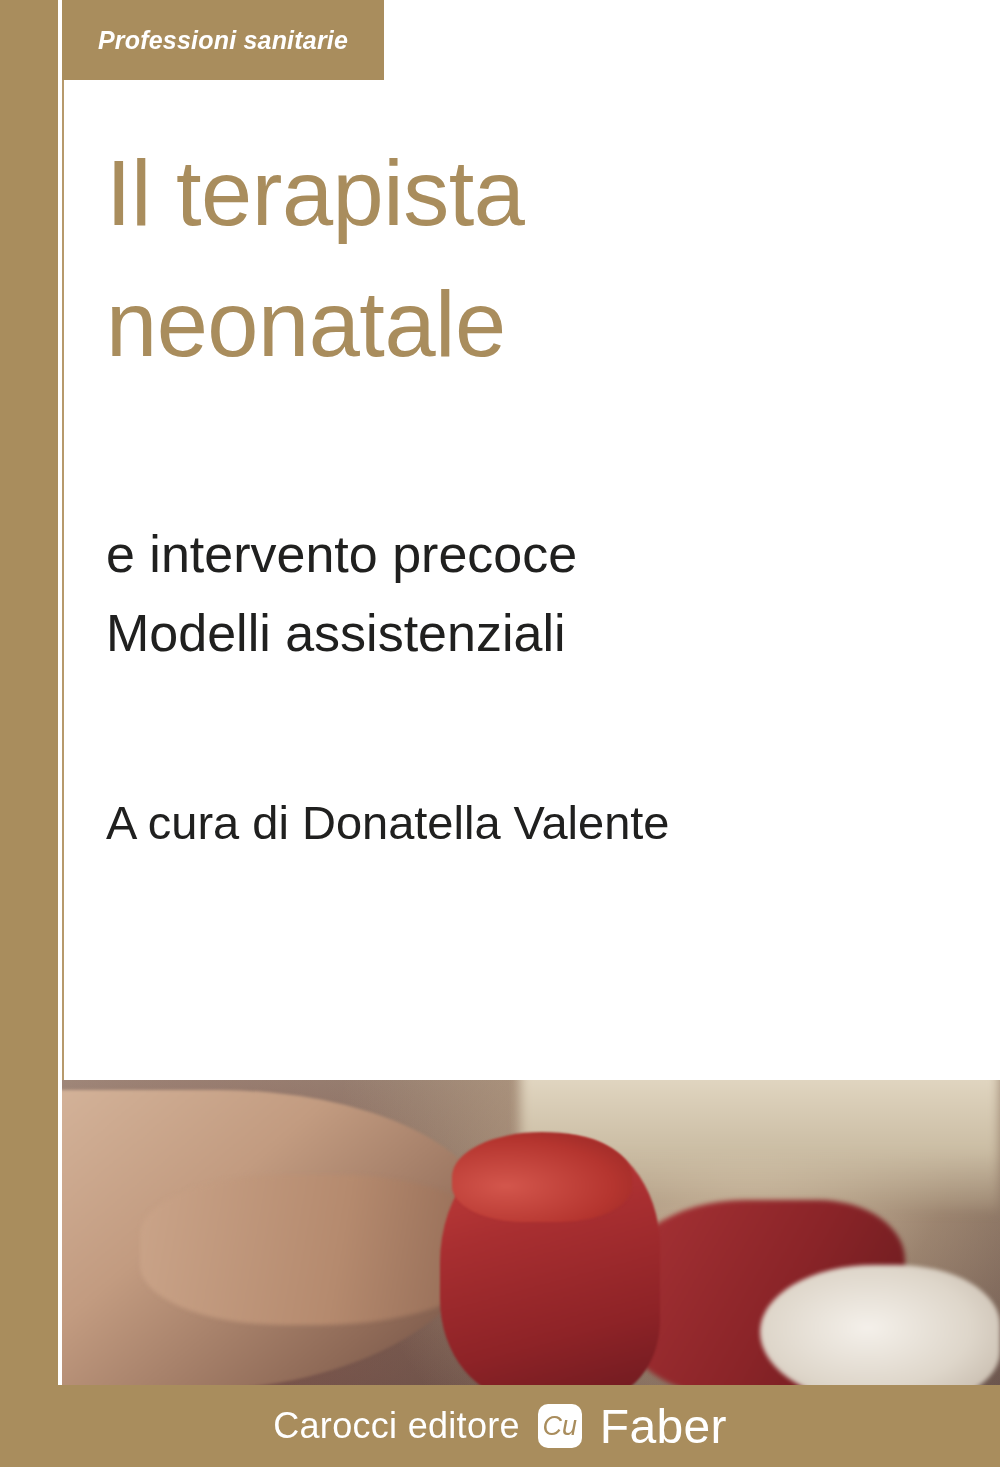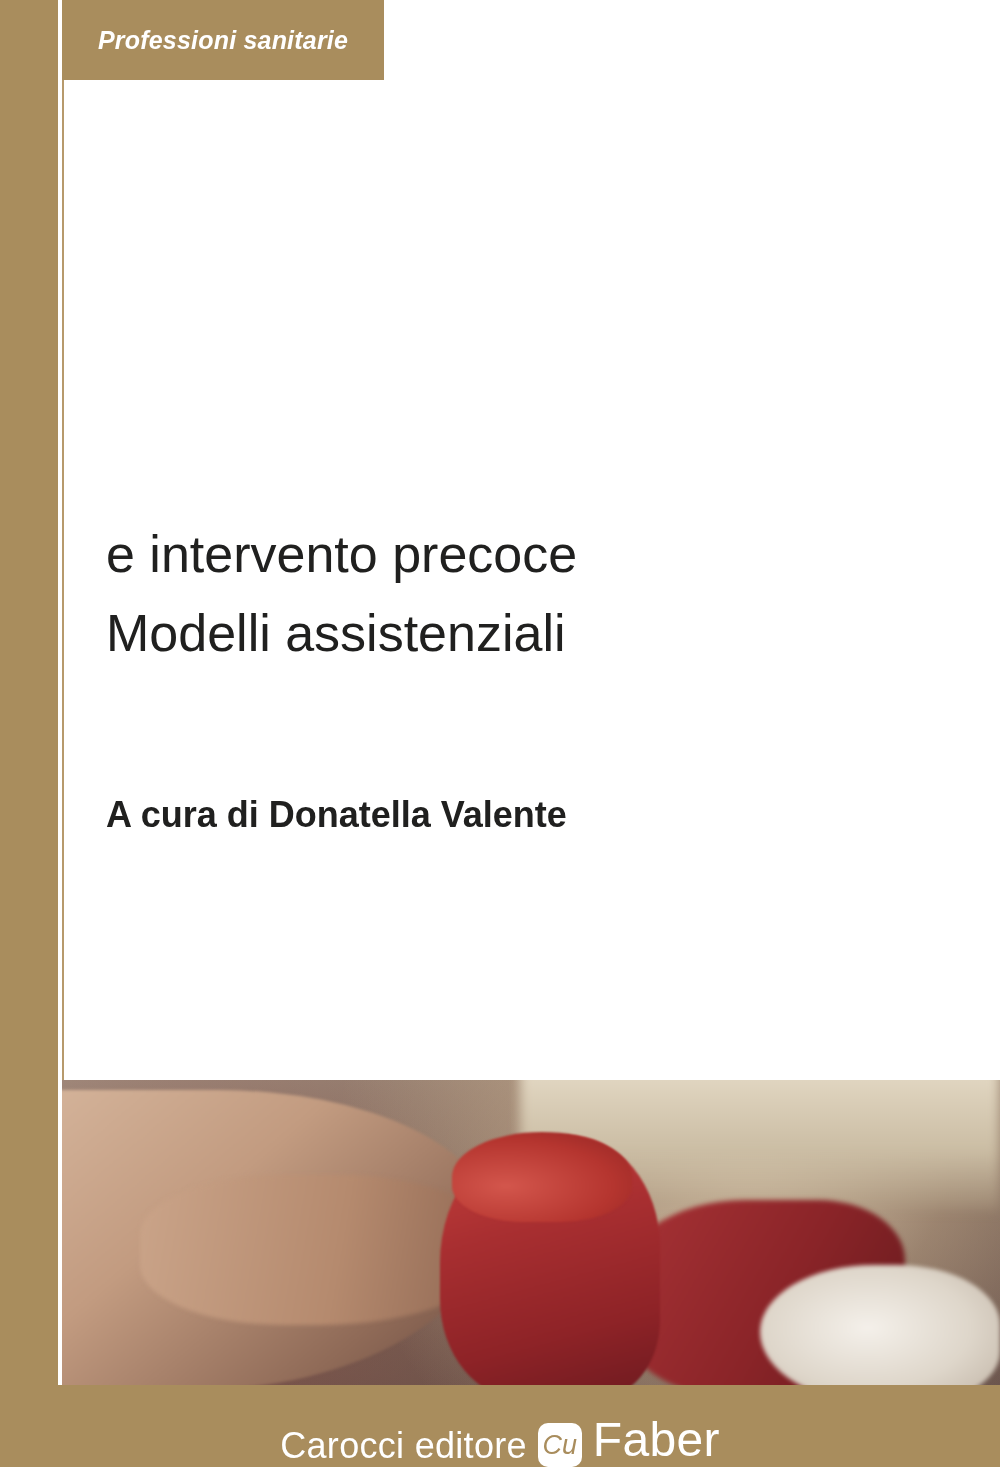--- a/index.html
+++ b/index.html
@@ -96,23 +96,23 @@
 
   
   .editor-block {
     position: absolute;
     left: 106px;
     top: 792px;
     width: 820px;
   }
   .editor-line {
     color: #20201f;
-    font-size: 36px;
+    font-size: 47px;
     line-height: 1.3;
-    font-weight: bold;
+    font-weight: normal;
   }
 
   
   .photo {
     position: absolute;
     left: 0;
     top: 1080px;
     width: 1000px;
     height: 305px;
     overflow: hidden;
@@ -223,23 +223,23 @@
     height: 82px;
     background: #a98d5d;
   }
   .footer-inner {
     position: absolute;
     left: 0;
     top: 0;
     width: 1000px;
     height: 82px;
     display: flex;
-    align-items: flex-end;
+    align-items: center;
     justify-content: center;
-    gap: 11px;
+    gap: 18px;
   }
   .pub-name {
     color: #ffffff;
     font-size: 36px;
     letter-spacing: 0.3px;
   }
   .pub-mark {
     display: inline-flex;
     align-items: center;
     justify-content: center;
@@ -265,20 +265,24 @@
 <div id="cover">
 
   <div class="left-band"></div>
   <div class="left-rule"></div>
   <div class="left-hairline"></div>
 
   <div class="series-badge">
     <span>Professioni sanitarie</span>
   </div>
 
+  <div class="title-block">
+    <div class="title-line">Il terapista</div>
+    <div class="title-line">neonatale</div>
+  </div>
 
   <div class="subtitle-block">
     <div class="subtitle-line">e intervento precoce</div>
     <div class="subtitle-line">Modelli assistenziali</div>
   </div>
 
   <div class="editor-block">
     <div class="editor-line">A cura di Donatella Valente</div>
   </div>
 

